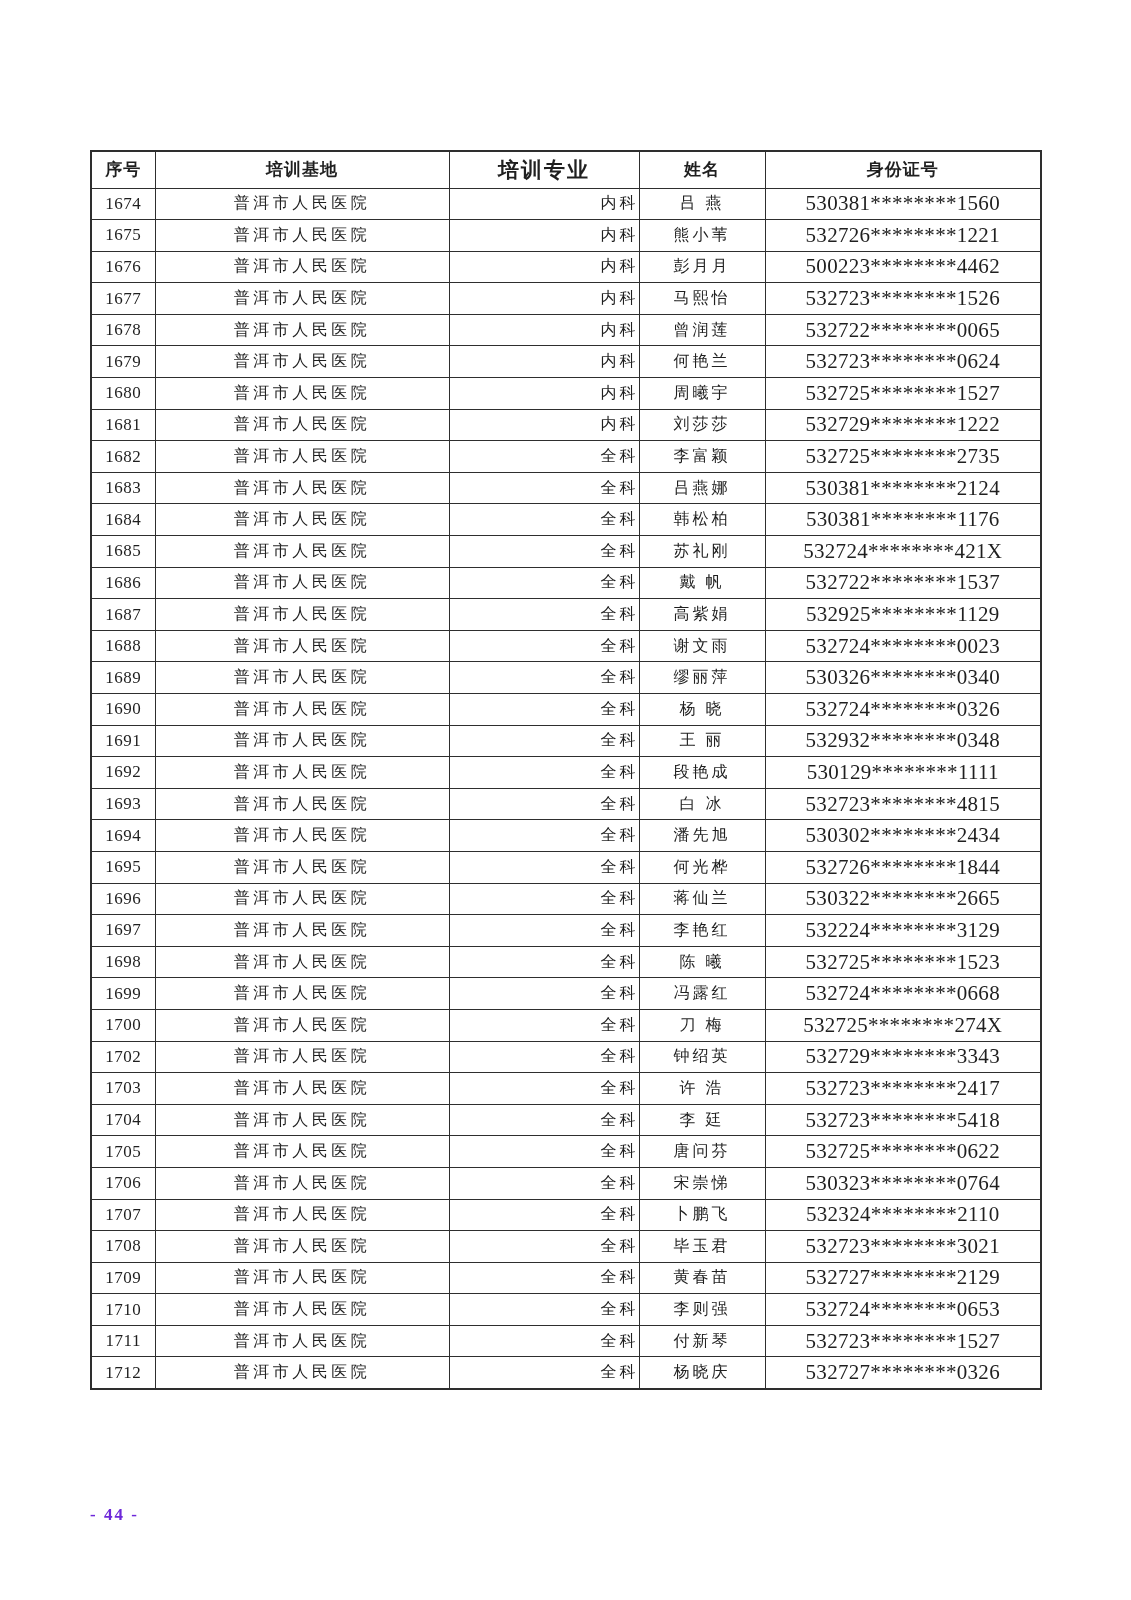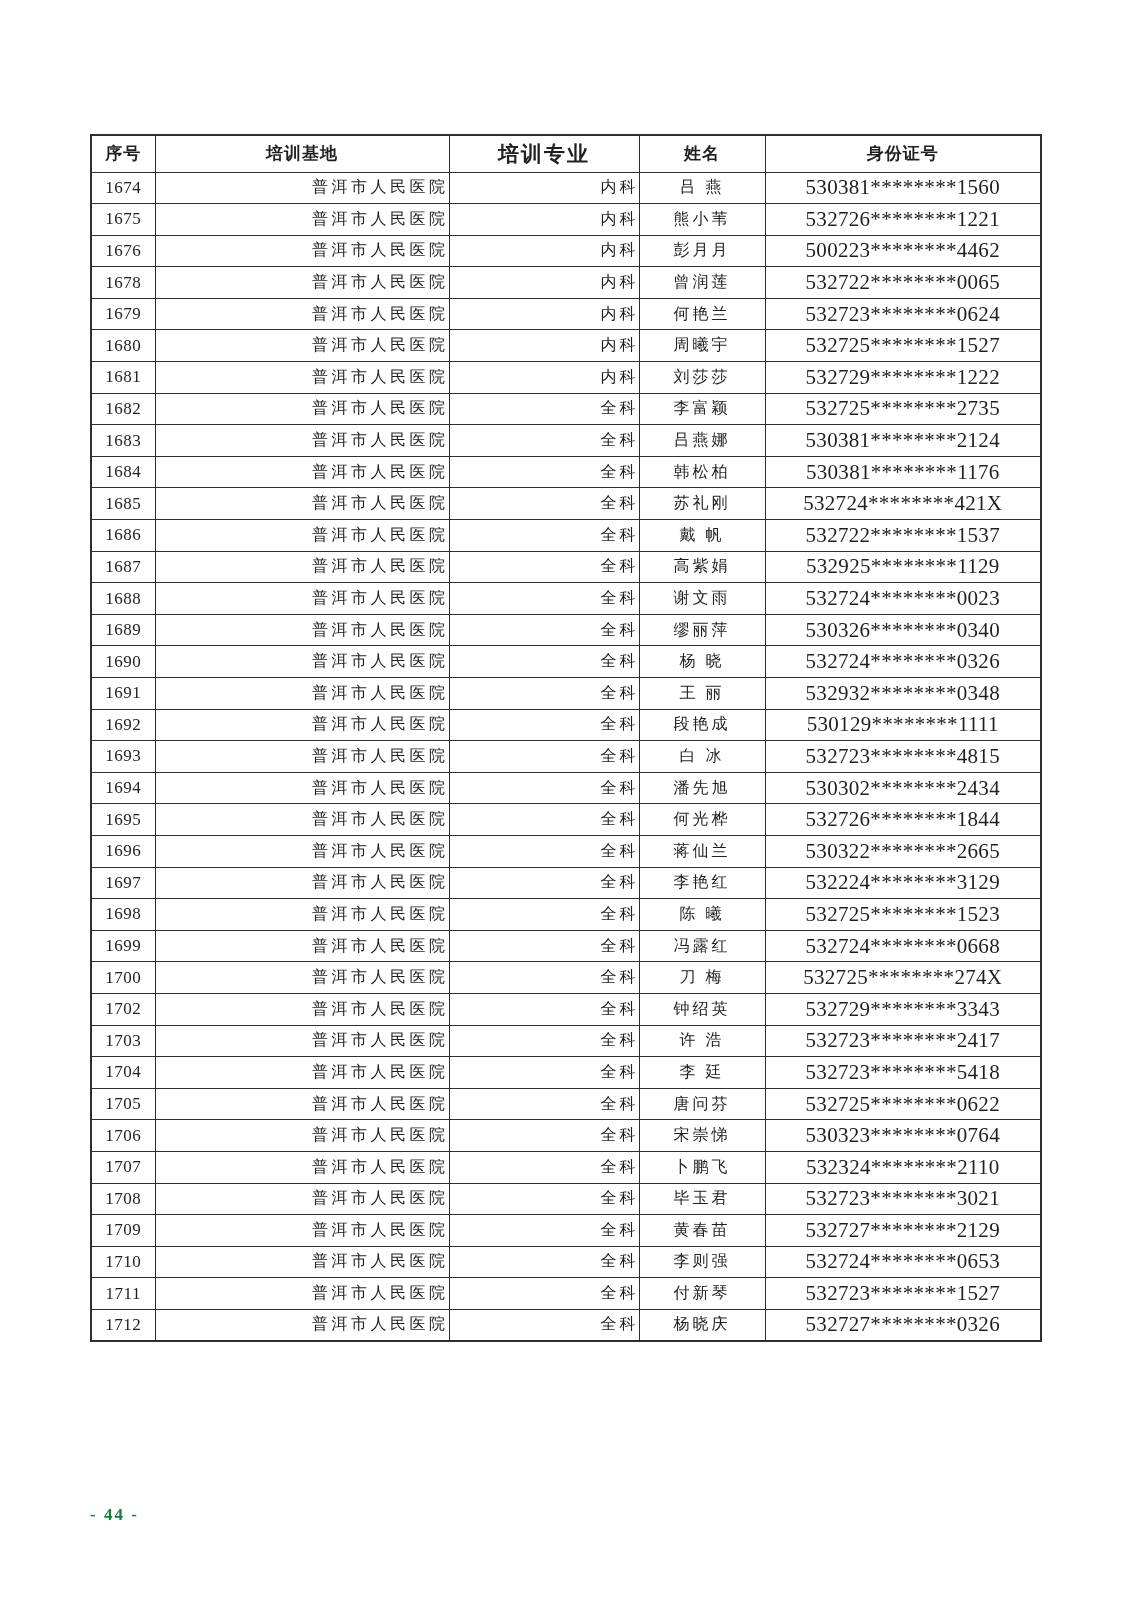--- a/index.html
+++ b/index.html
@@ -12,21 +12,21 @@
     width: 1131px;
     height: 1600px;
     background: #ffffff;
     font-family: "Liberation Serif", "DejaVu Serif", serif;
     color: #1f1f1f;
     overflow: hidden;
   }
   .roster-table {
     position: absolute;
     left: 90px;
-    top: 134px;
+    top: 150px;
     width: 950px;
     border-collapse: collapse;
     table-layout: fixed;
     border: 2px solid #2e2e2e;
   }
   .roster-table th, .roster-table td {
     border: 1px solid #2e2e2e;
     text-align: center;
     vertical-align: middle;
     padding: 0;
@@ -46,33 +46,33 @@
     text-align: center;
   }
   
   col.w-seq  { width: 64px; }
   col.w-base { width: 294px; }
   col.w-spec { width: 190px; }
   col.w-name { width: 126px; }
   col.w-id   { width: 276px; }
 
   td.c0 { font-size: 17px; letter-spacing: 0.5px; }          
-  td.c1 { font-size: 16px; letter-spacing: 3.5px; text-align: right; }          
+  td.c1 { font-size: 16px; letter-spacing: 3.5px; }          
   td.c2 { font-size: 16px; letter-spacing: 3px; text-align: right; }            
   td.c3 { font-size: 16px; letter-spacing: 3px; }            
   td.c4 { font-size: 21px; letter-spacing: 0.3px; }          
 
   .page-number {
     position: absolute;
     left: 90px;
     top: 1505px;
     font-size: 17px;
     font-weight: bold;
     letter-spacing: 2px;
-    color: #15803d;
+    color: #6d28d9;
   }
 </style>
 </head>
 <body>
 
 <div class="page">
 
   <table class="roster-table">
     <colgroup>
       <col class="w-seq">
@@ -106,20 +106,27 @@
           <td class="c4">532726********1221</td>
         </tr>
         <tr>
           <td class="c0">1676</td>
           <td class="c1">普洱市人民医院</td>
           <td class="c2">内科</td>
           <td class="c3">彭月月</td>
           <td class="c4">500223********4462</td>
         </tr>
         <tr>
+          <td class="c0">1677</td>
+          <td class="c1">普洱市人民医院</td>
+          <td class="c2">内科</td>
+          <td class="c3">马熙怡</td>
+          <td class="c4">532723********1526</td>
+        </tr>
+        <tr>
           <td class="c0">1678</td>
           <td class="c1">普洱市人民医院</td>
           <td class="c2">内科</td>
           <td class="c3">曾润莲</td>
           <td class="c4">532722********0065</td>
         </tr>
         <tr>
           <td class="c0">1679</td>
           <td class="c1">普洱市人民医院</td>
           <td class="c2">内科</td>

